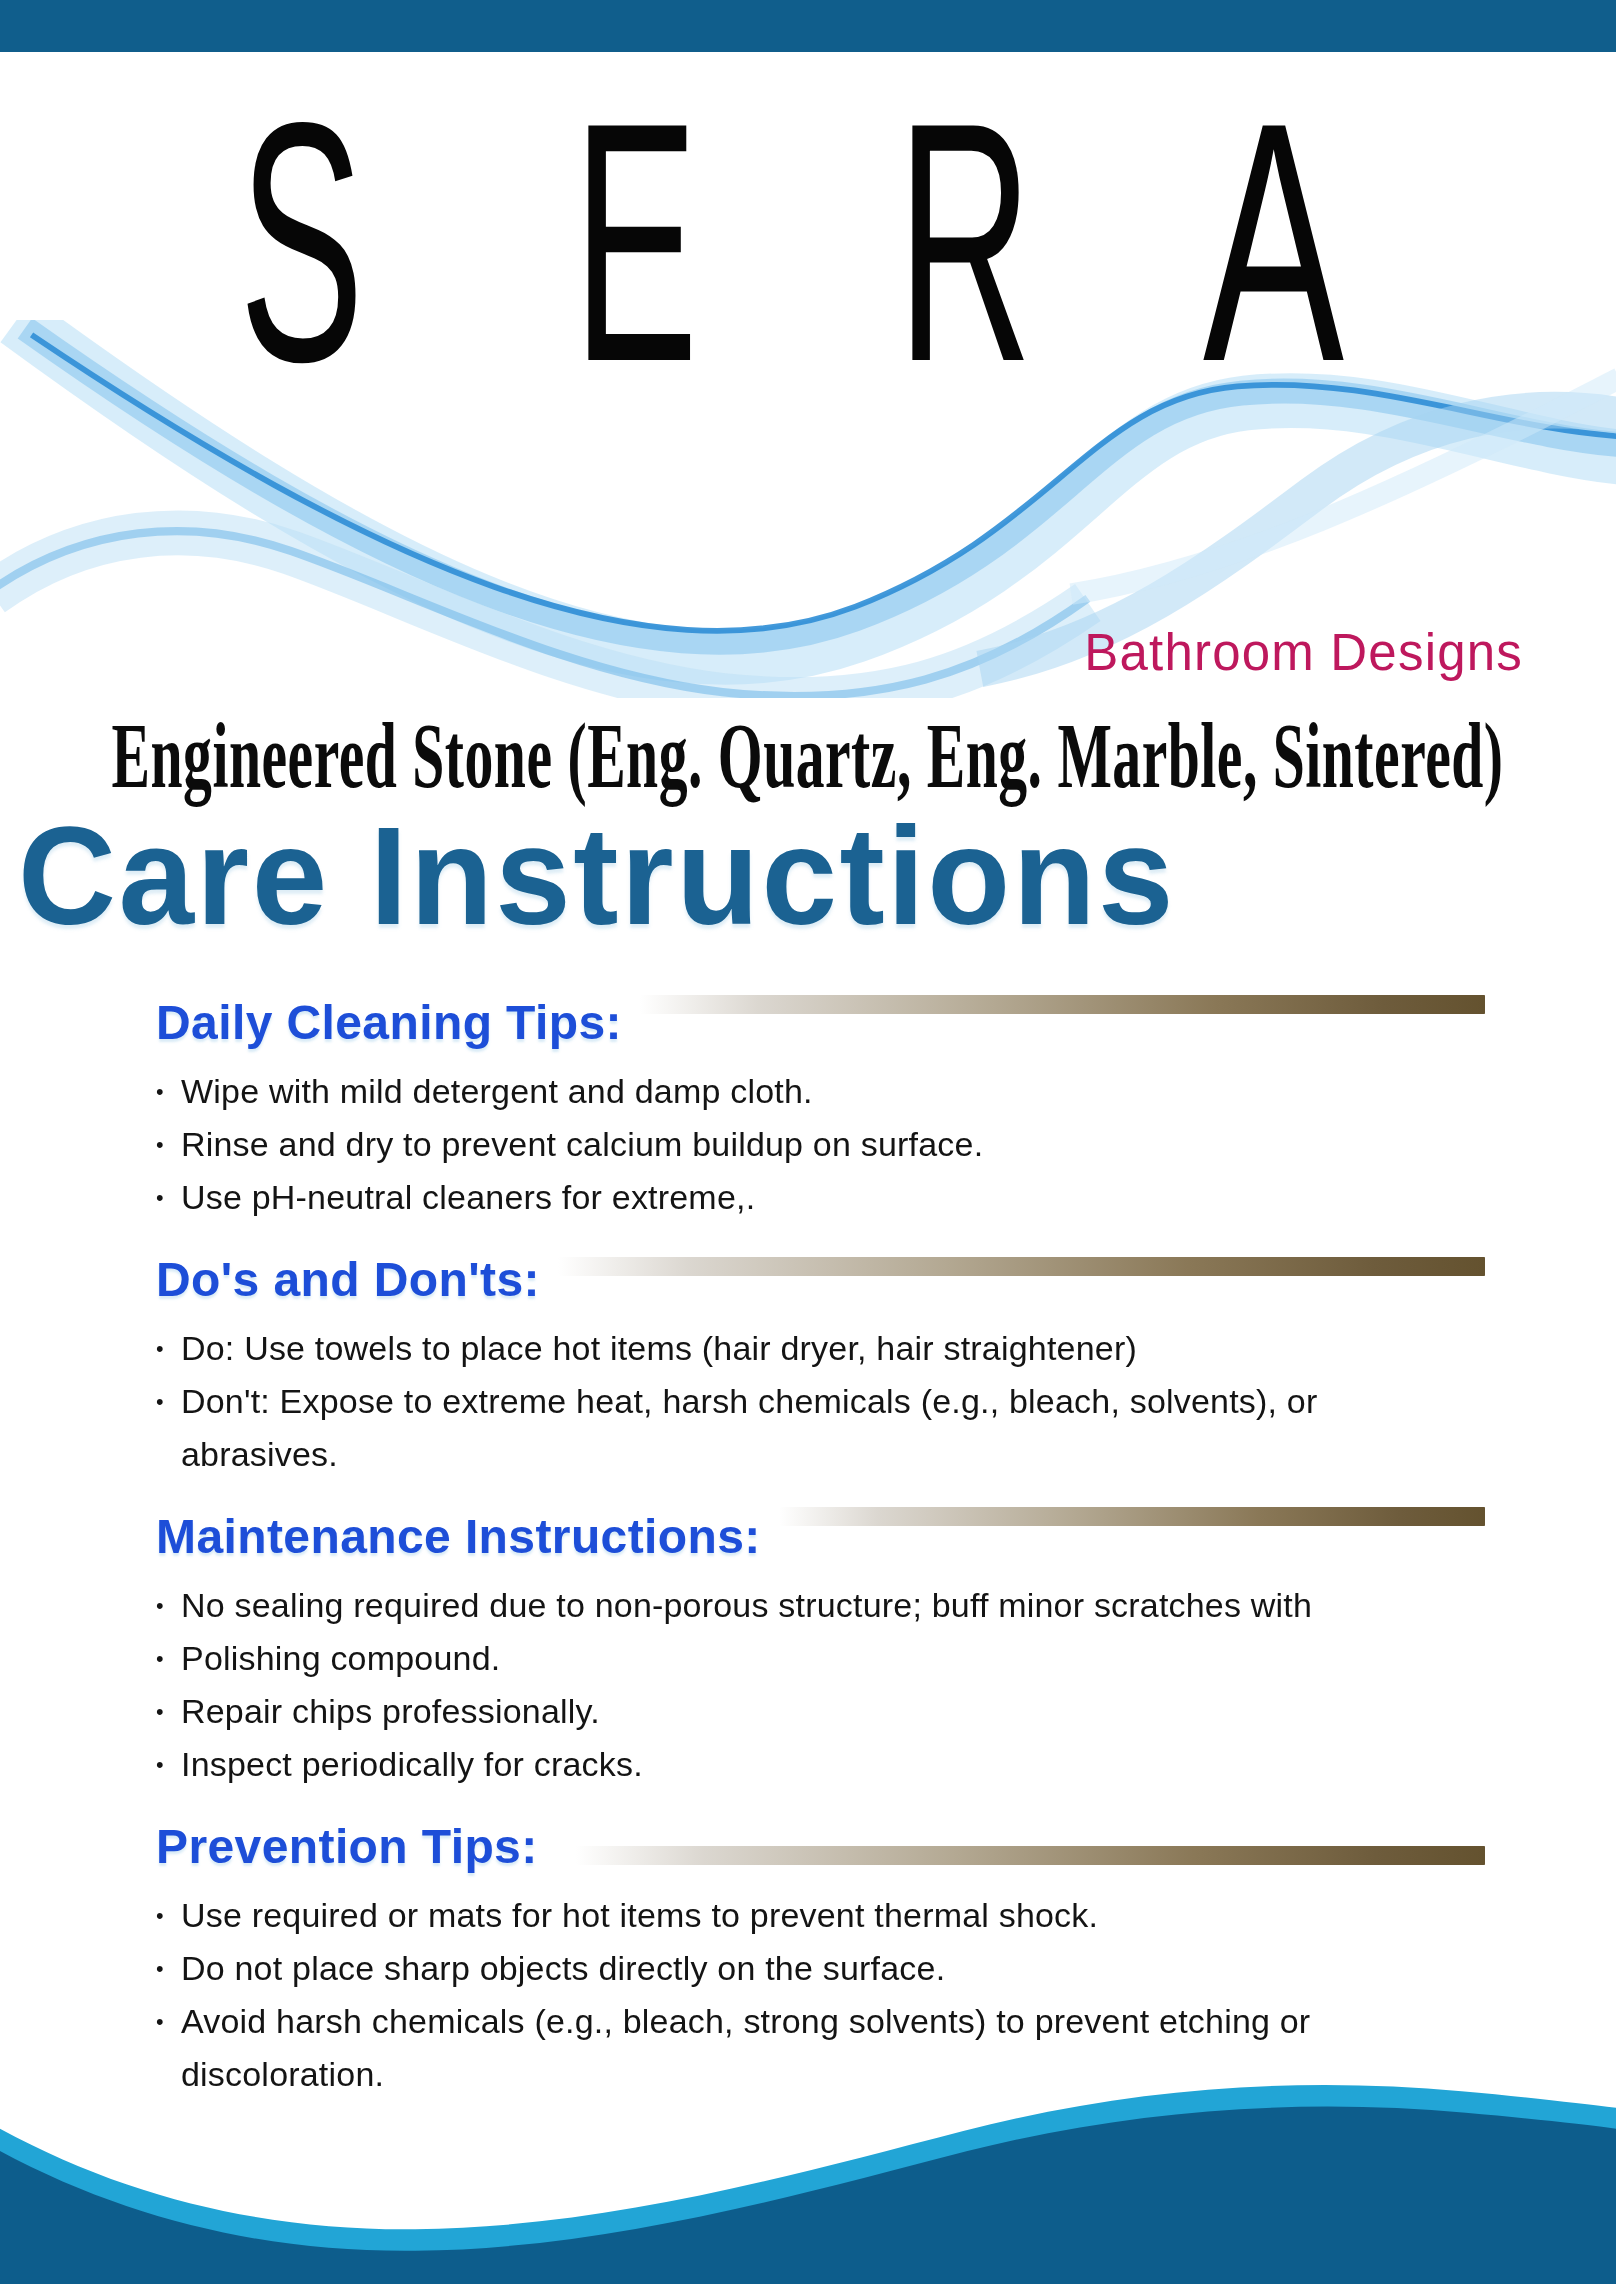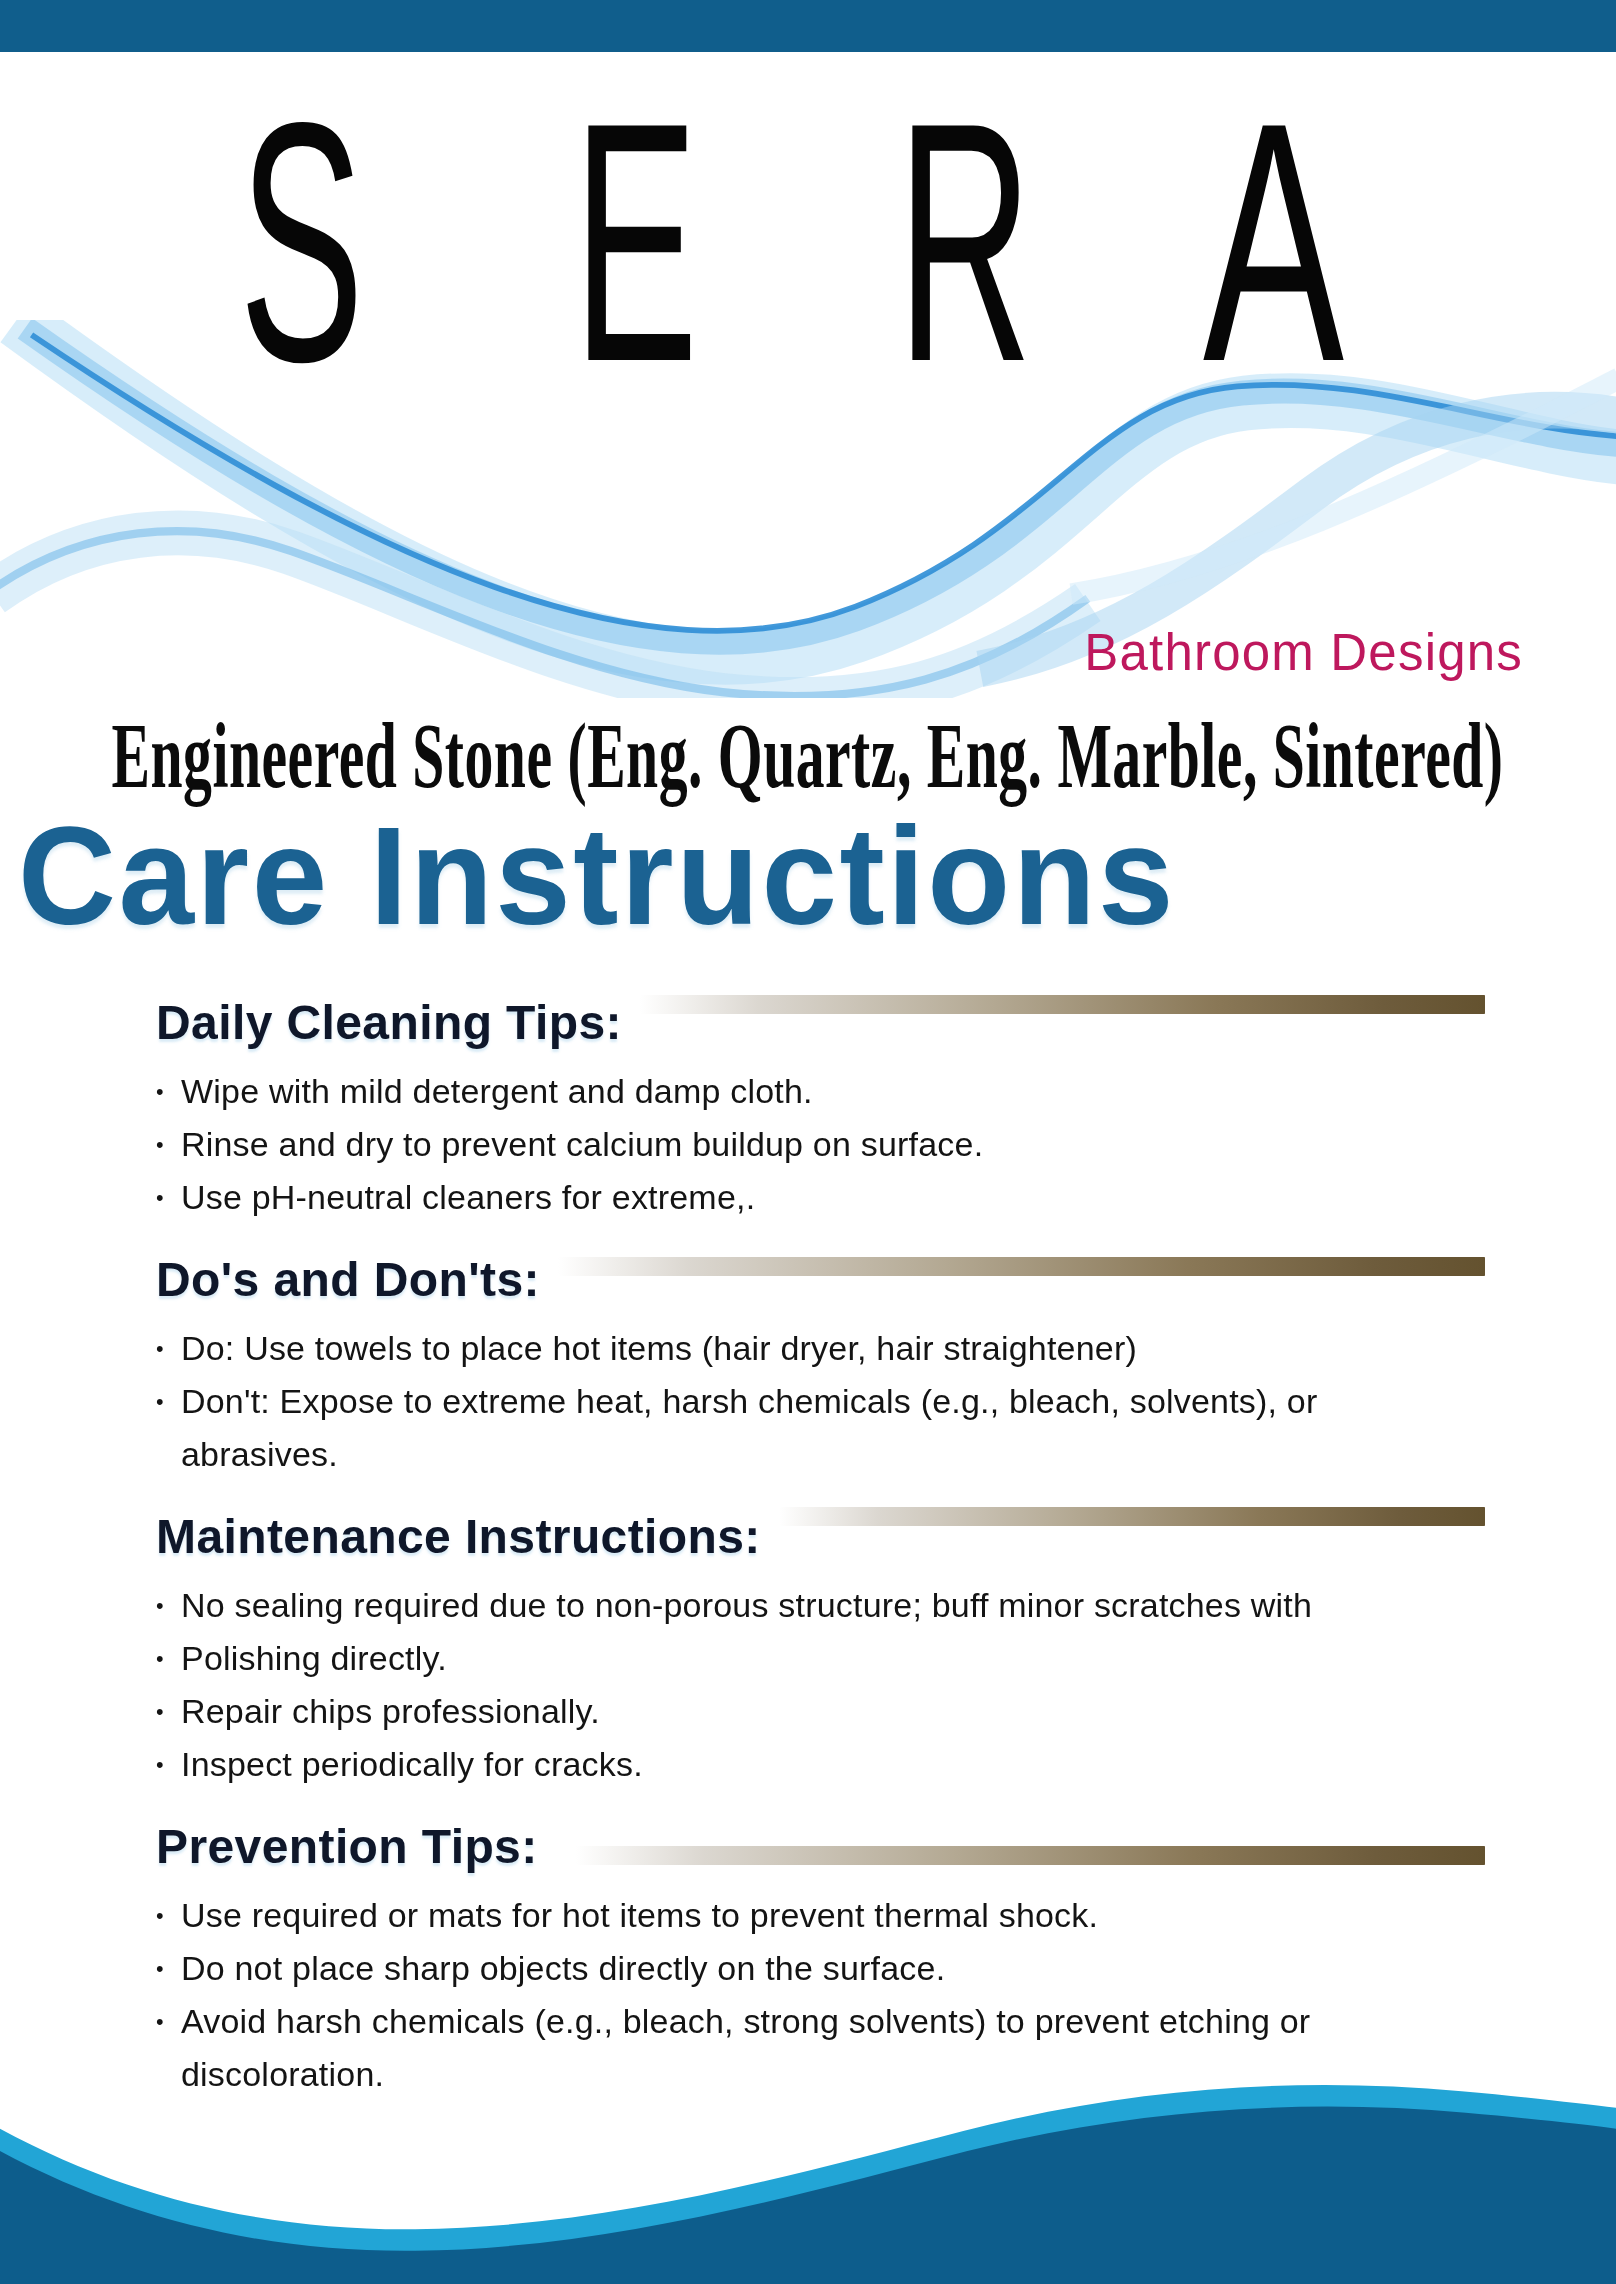--- a/index.html
+++ b/index.html
@@ -96,21 +96,21 @@
     position:relative;
     padding:990px 131px 0 156px;
   }
   .sec { margin:0 0 23px 0; }
   .sec-head { display:flex; align-items:flex-start; }
   .sec-head h2 {
     margin:0;
     font-size:48px;
     line-height:65px;
     font-weight:700;
-    color:#0f172a;
+    color:#1d4ed8;
     letter-spacing:0.4px;
     white-space:nowrap;
     text-shadow:0 3.3px 2.5px rgba(130,190,225,0.30);
   }
   .rule {
     flex:1;
     height:19px;
     margin-left:18px;
     border-radius:0.8px;
     background:linear-gradient(90deg,
@@ -226,21 +226,21 @@
         <h2>Maintenance Instructions:</h2>
         <div class="rule"></div>
       </div>
       <ul class="bullets">
         <li>
           <span class="dot">•</span>
           <span class="txt">No sealing required due to non-porous structure; buff minor scratches with</span>
         </li>
         <li>
           <span class="dot">•</span>
-          <span class="txt">Polishing directly.</span>
+          <span class="txt">Polishing compound.</span>
         </li>
         <li>
           <span class="dot">•</span>
           <span class="txt">Repair chips professionally.</span>
         </li>
         <li>
           <span class="dot">•</span>
           <span class="txt">Inspect periodically for cracks.</span>
         </li>
       </ul>

